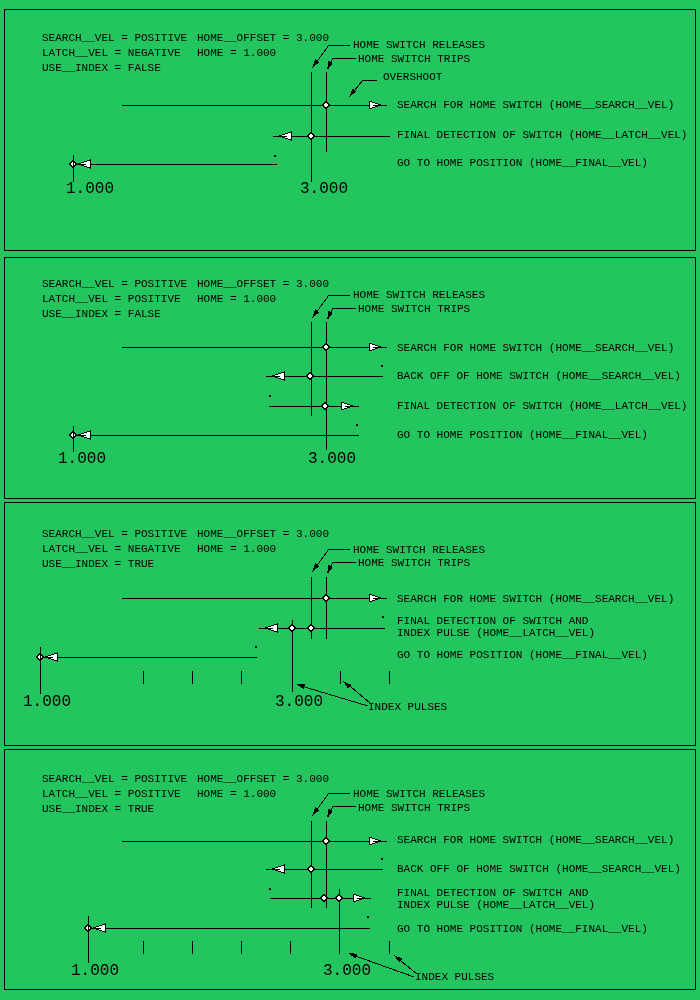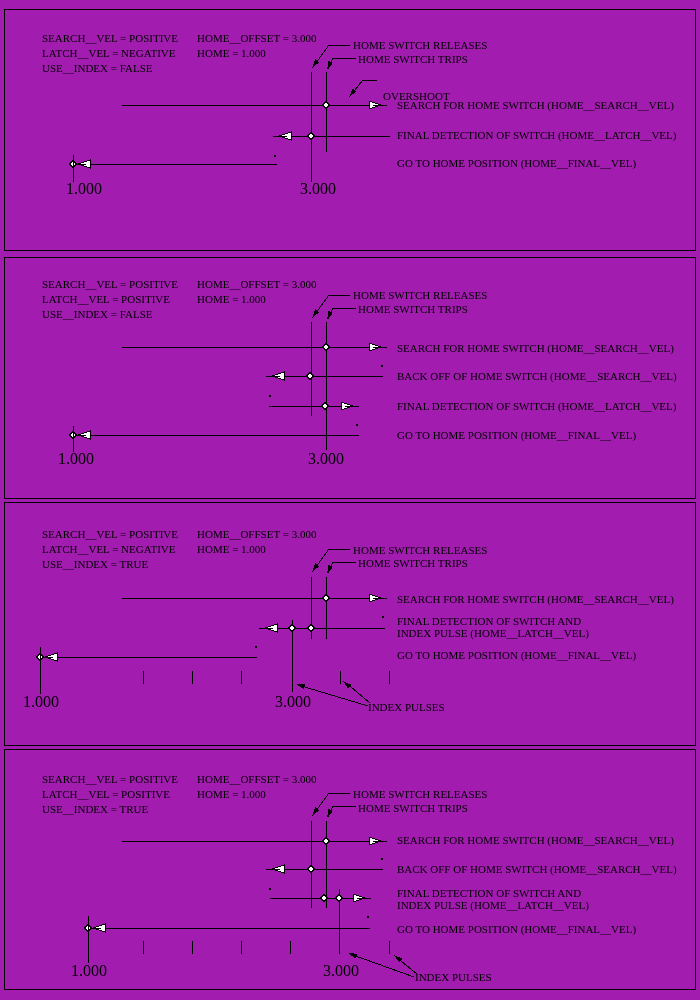--- a/index.html
+++ b/index.html
@@ -1,17 +1,17 @@
 <!DOCTYPE html>
 <html><head>
 <meta charset="utf-8">
 <style>
   html,body{margin:0;padding:0;background:#fff;}
-  .page{position:relative;width:700px;height:1000px;background:#a21caf;
-        font-family:Liberation Serif, serif;color:#000;overflow:hidden;}
+  .page{position:relative;width:700px;height:1000px;background:#22c55e;
+        font-family:Liberation Mono, monospace;color:#000;overflow:hidden;}
   .frame{position:absolute;border:1px solid #000;box-sizing:border-box;background:transparent;}
   .t{position:absolute;font-size:11px;line-height:11px;white-space:pre;}
   .num{position:absolute;font-size:16px;line-height:10px;width:34px;text-align:center;white-space:pre;}
   svg.art{position:absolute;left:0;top:0;}
 </style>
 </head>
 <body>
 
 <div class="page">
 
@@ -230,21 +230,21 @@
     </g>
   </svg>
 
   <div class="t" style="left:42px;top:33px;">SEARCH__VEL = POSITIVE</div>
   <div class="t" style="left:42px;top:48px;">LATCH__VEL = NEGATIVE</div>
   <div class="t" style="left:42px;top:63px;">USE__INDEX = FALSE</div>
   <div class="t" style="left:197px;top:33px;">HOME__OFFSET = 3.000</div>
   <div class="t" style="left:197px;top:48px;">HOME = 1.000</div>
   <div class="t" style="left:353px;top:40px;">HOME SWITCH RELEASES</div>
   <div class="t" style="left:358px;top:54px;">HOME SWITCH TRIPS</div>
-  <div class="t" style="left:383px;top:91px;">OVERSHOOT</div>
+  <div class="t" style="left:383px;top:72px;">OVERSHOOT</div>
   <div class="t" style="left:397px;top:100px;">SEARCH FOR HOME SWITCH (HOME__SEARCH__VEL)</div>
   <div class="t" style="left:397px;top:130px;">FINAL DETECTION OF SWITCH (HOME__LATCH__VEL)</div>
   <div class="t" style="left:397px;top:158px;">GO TO HOME POSITION (HOME__FINAL__VEL)</div>
   <div class="num" style="left:66px;top:184px;">1.000</div>
   <div class="num" style="left:300px;top:184px;">3.000</div>
 
   <div class="t" style="left:42px;top:279px;">SEARCH__VEL = POSITIVE</div>
   <div class="t" style="left:42px;top:294px;">LATCH__VEL = POSITIVE</div>
   <div class="t" style="left:42px;top:309px;">USE__INDEX = FALSE</div>
   <div class="t" style="left:197px;top:279px;">HOME__OFFSET = 3.000</div>

